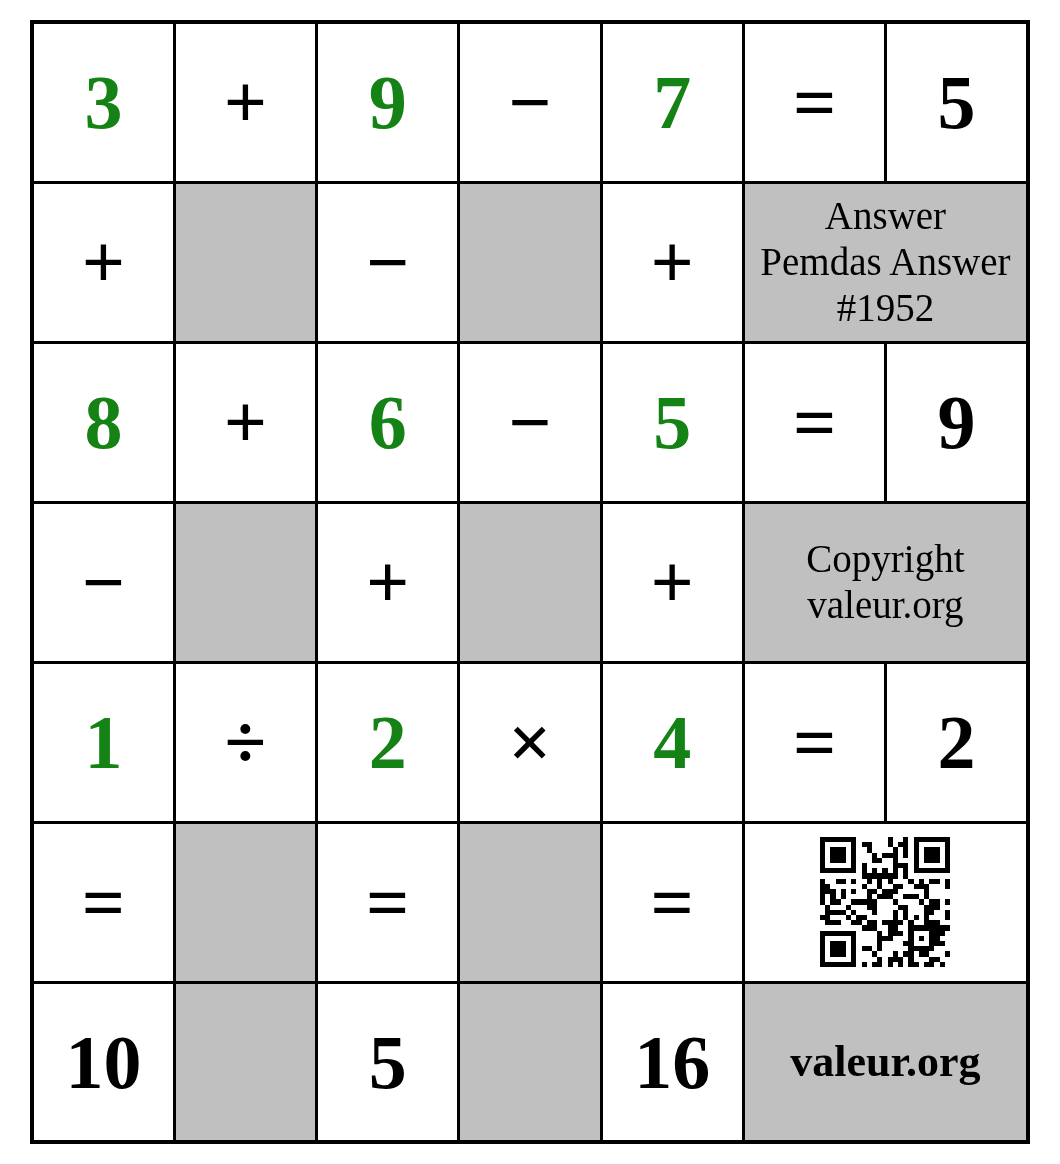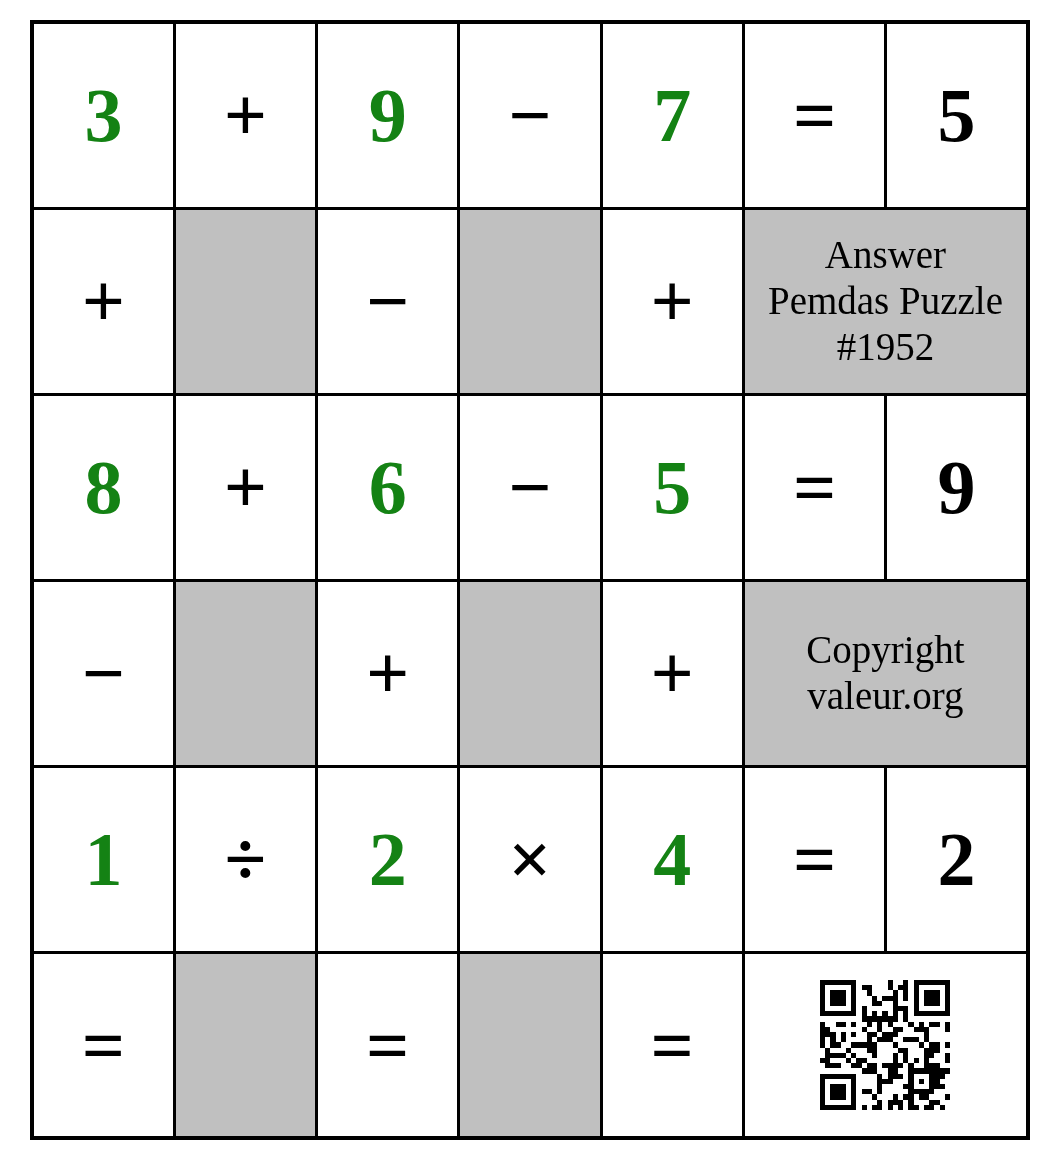--- a/index.html
+++ b/index.html
@@ -87,21 +87,21 @@
 
     <tr style="height:160px">
       <td><span class="sym">+</span></td>
       <td class="gray"></td>
       <td><span class="sym">−</span></td>
       <td class="gray"></td>
       <td><span class="sym">+</span></td>
       <td class="gray" colspan="2">
         <div class="note">
           <div>Answer</div>
-          <div>Pemdas Puzzle</div>
+          <div>Pemdas Answer</div>
           <div>#1952</div>
         </div>
       </td>
     </tr>
 
     <tr style="height:160px">
       <td><span class="sym green">8</span></td>
       <td><span class="sym">+</span></td>
       <td><span class="sym green">6</span></td>
       <td><span class="sym">−</span></td>
@@ -446,15 +446,25 @@
                   <rect x="93.6" y="124.8" width="5.2" height="5.2"></rect>
                   <rect x="104.0" y="124.8" width="5.2" height="5.2"></rect>
                   <rect x="109.2" y="124.8" width="5.2" height="5.2"></rect>
                   <rect x="119.6" y="124.8" width="5.2" height="5.2"></rect>
                 </g>
               </svg>
         </div>
       </td>
     </tr>
 
+    <tr style="height:160px">
+      <td><span class="sym">10</span></td>
+      <td class="gray"></td>
+      <td><span class="sym">5</span></td>
+      <td class="gray"></td>
+      <td><span class="sym">16</span></td>
+      <td class="gray" colspan="2">
+        <span class="site">valeur.org</span>
+      </td>
+    </tr>
   </tbody>
     </table>
 </div>
 
 </body></html>

